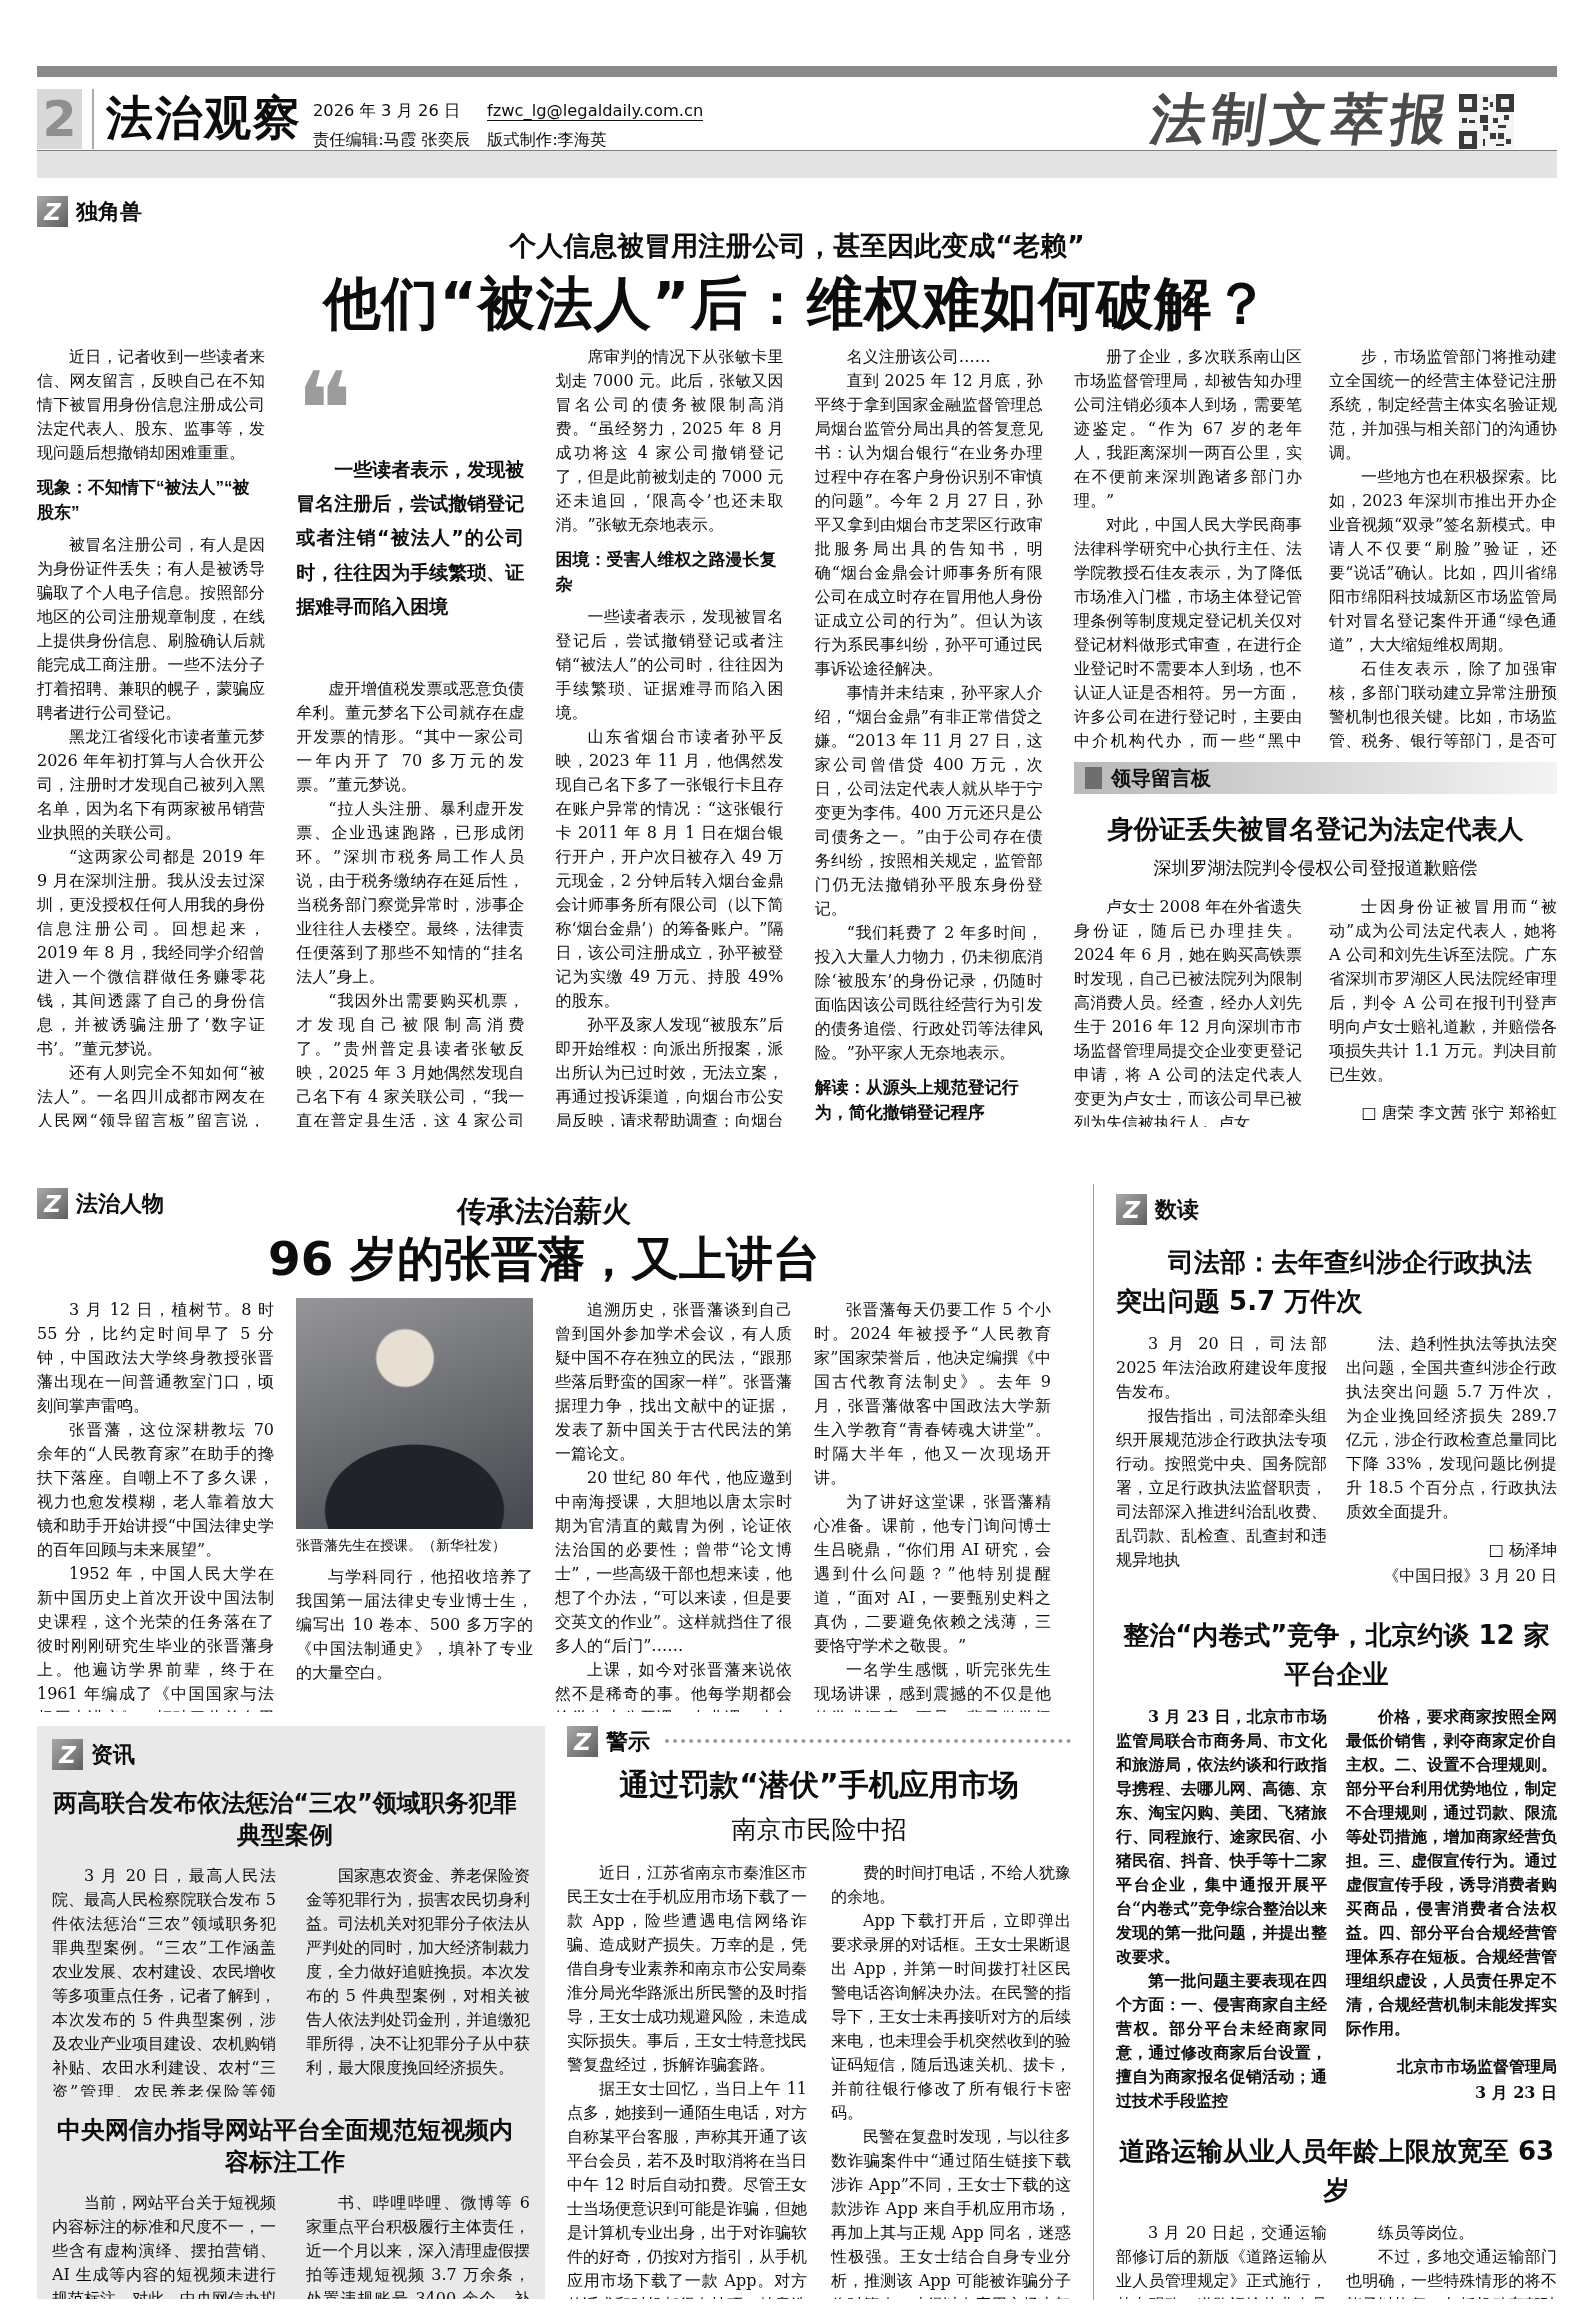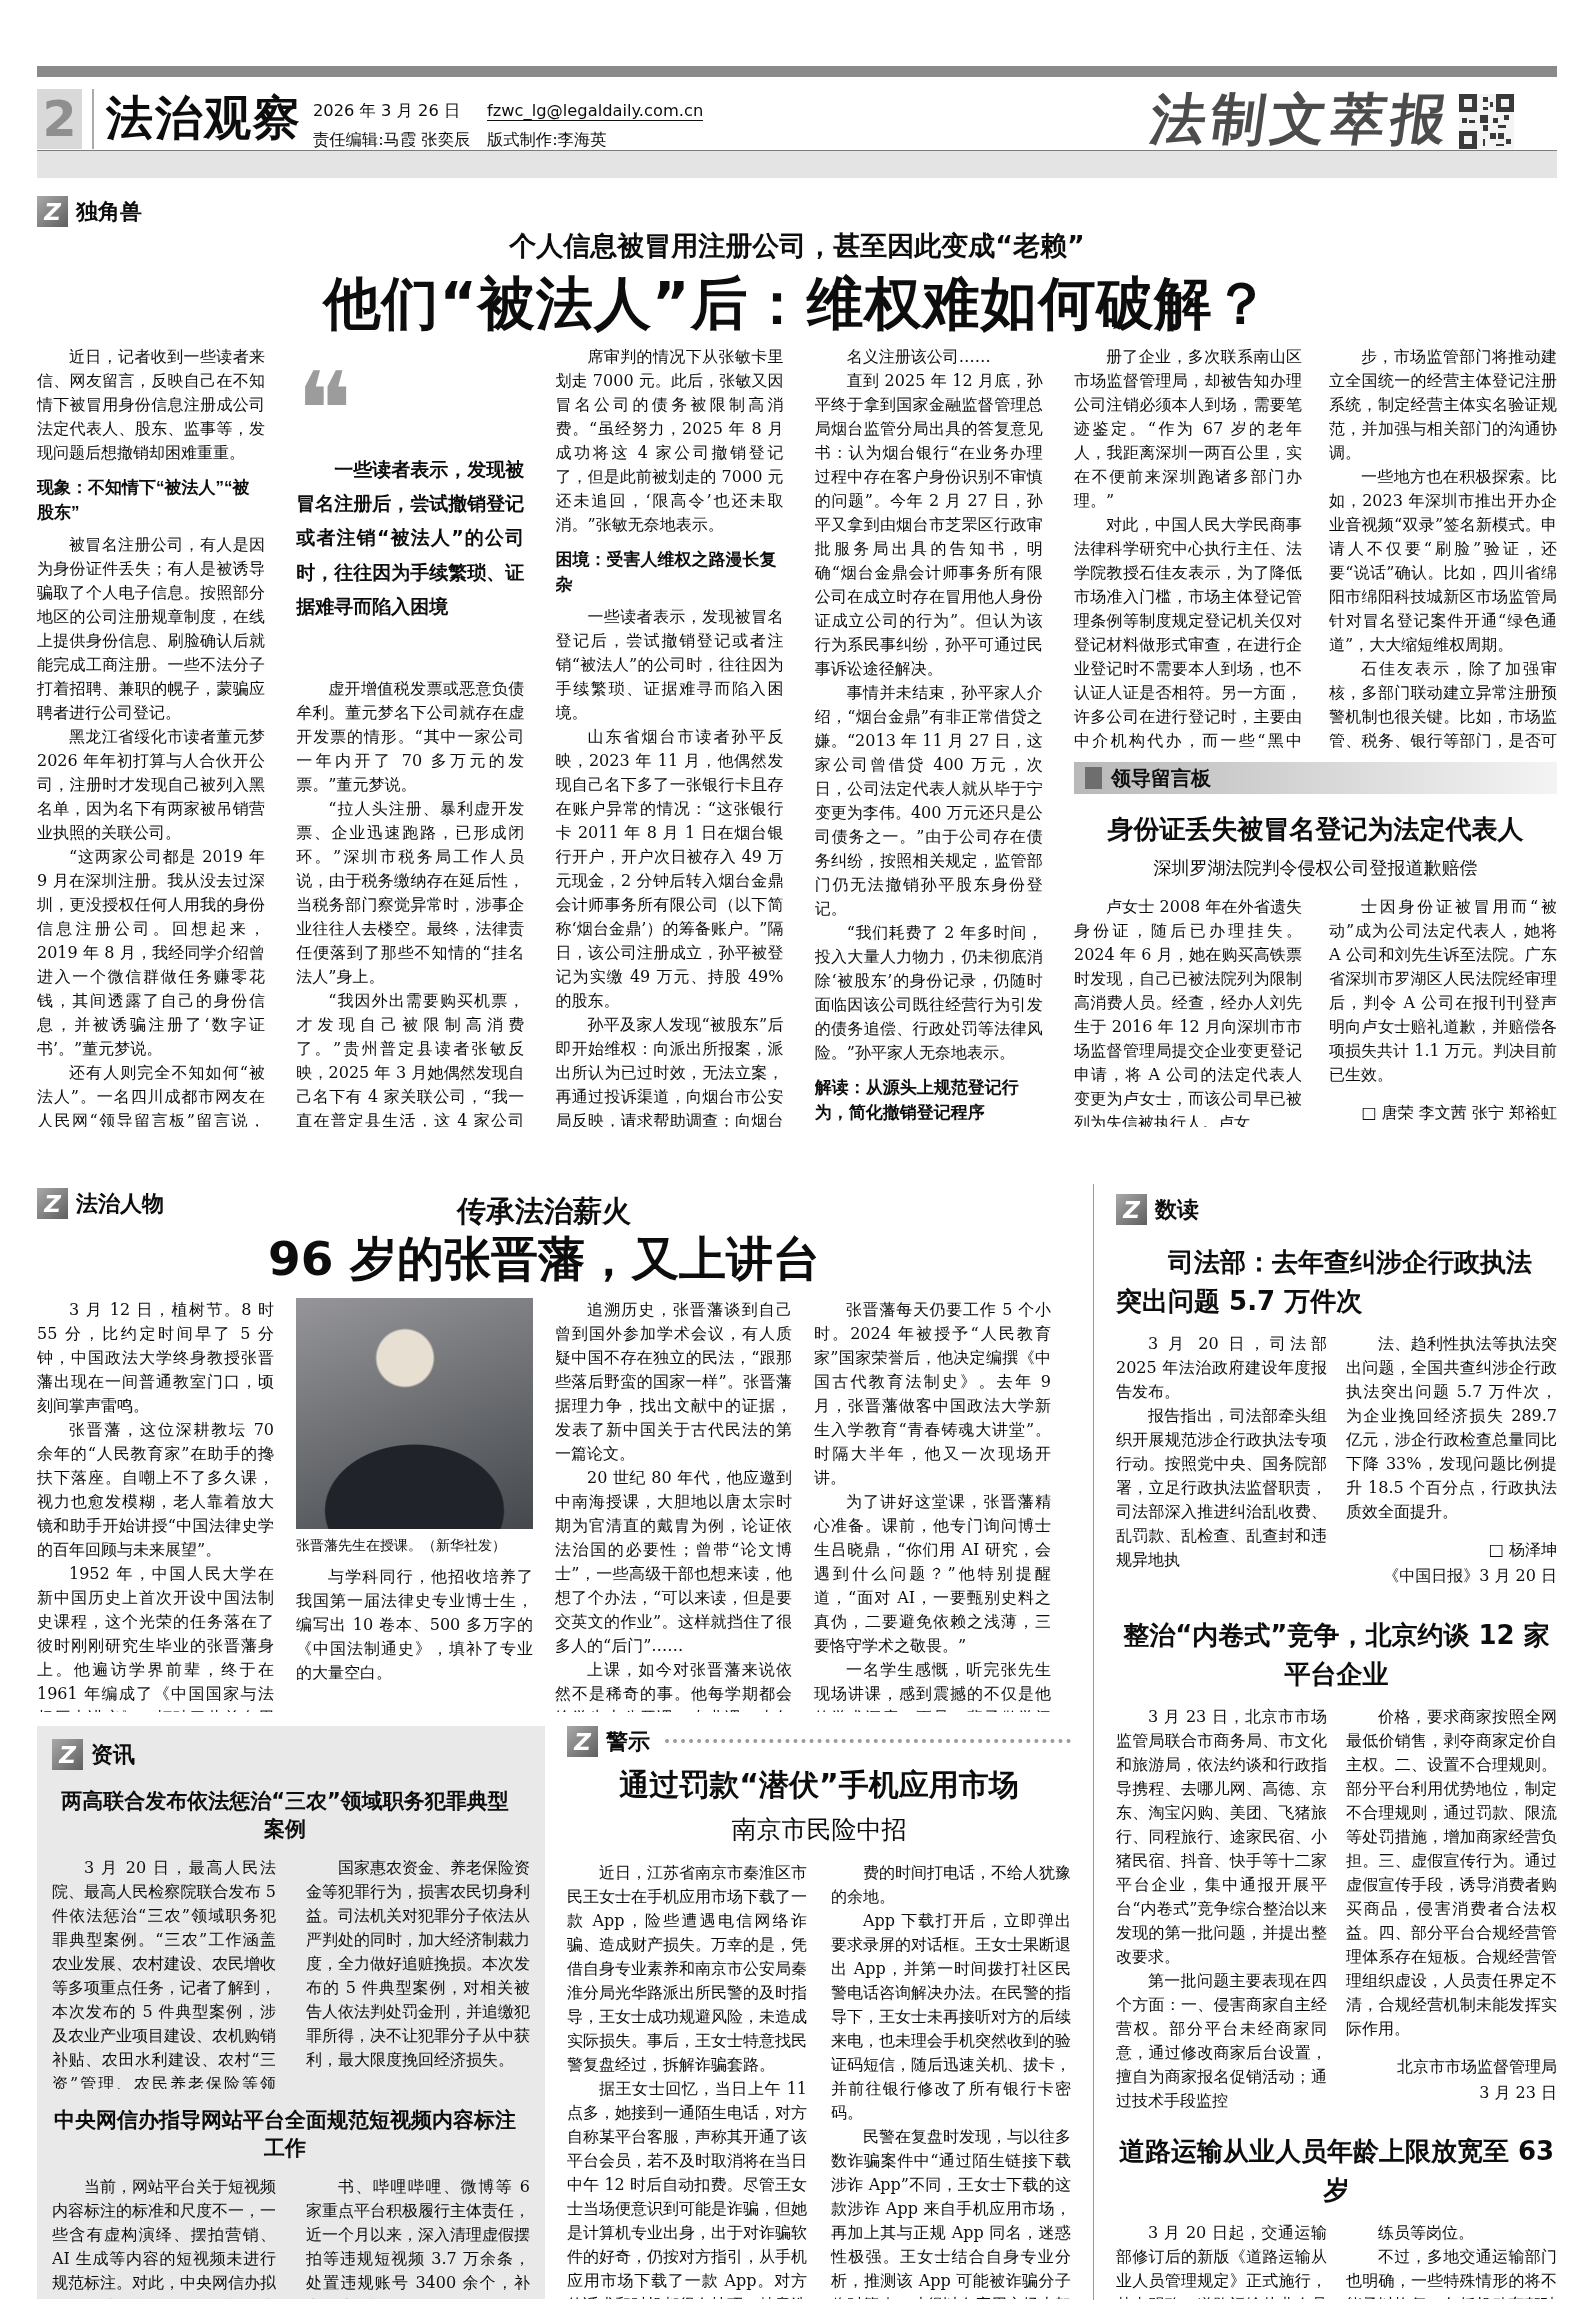--- a/index.html
+++ b/index.html
@@ -72,21 +72,21 @@
   .fcol{flex:0 0 237px;height:414px;overflow:hidden;}
   .photo{width:237px;height:231px;background:
      radial-gradient(circle at 46% 26%, #e6dfd2 0 13%, rgba(0,0,0,0) 14%),
      radial-gradient(ellipse 148px 109px at 50% 92%, #20242a 0 60%, rgba(0,0,0,0) 61%),
      linear-gradient(160deg,#96969a 0%,#5c5f63 70%,#45484c 100%);}
   .caption{font-size:14px;line-height:1.5;margin:6px 0 9px 0;font-family:"DejaVu Sans",sans-serif;}
 
   
   .info-panel{position:absolute;left:37px;top:1726px;width:508px;height:573px;background:#e9e9e9;
               padding:13px 15px;box-sizing:border-box;overflow:hidden;}
-  .info-h{font-size:21px;margin:17px 12px 4px 0;}
+  .info-h{font-size:24px;margin:17px 12px 4px 0;}
   .info-cols{display:flex;justify-content:space-between;margin-top:13px;}
   .icol{flex:0 0 224px;overflow:hidden;}
   .h470{height:233px;} .h350{height:174px;}
 
   .warn{position:absolute;left:567px;top:1726px;width:504px;height:573px;overflow:hidden;}
   .warn-top{display:flex;align-items:flex-start;gap:15px;}
   .warn-dots{flex:1;border-top:4px dotted #9a9a9a;margin-top:13px;}
   .warn-h{font-size:30px;margin-top:8px;}
   .warn-sub{text-align:center;font-size:25px;margin-top:7px;}
   .warn-cols{display:flex;justify-content:space-between;margin-top:15px;height:447px;overflow:hidden;}
@@ -94,21 +94,21 @@
 
   
   .vrule{position:absolute;left:1093px;top:1184px;width:1px;height:1116px;background:#9a9a9a;}
   .right-col{position:absolute;left:1116px;top:1194px;width:441px;height:1105px;overflow:hidden;}
   .d-headline{font-size:26px;text-align:left;line-height:1.5;margin:18px 0 3px 0;
               font-family:"DejaVu Sans",sans-serif;font-weight:bold;}
   .d-headline.center{text-align:center;}
   .d-h-indent{text-indent:2em;}
   .d-cols{display:flex;justify-content:space-between;margin-top:11px;}
   .dcol{flex:0 0 211px;overflow:hidden;}
-  .dh540{height:266px;} .dh828{height:409px;} .dh452{height:223px;}
+  .dh540{height:266px;} .dh828{height:409px;font-weight:bold;} .dh452{height:223px;}
 </style>
 </head>
 <body>
 
 <div id="page">
 
   <div class="top-bar"></div>
   <div class="header-row sans">
     <div class="page-num">2</div>
     <div class="pn-rule"></div>

